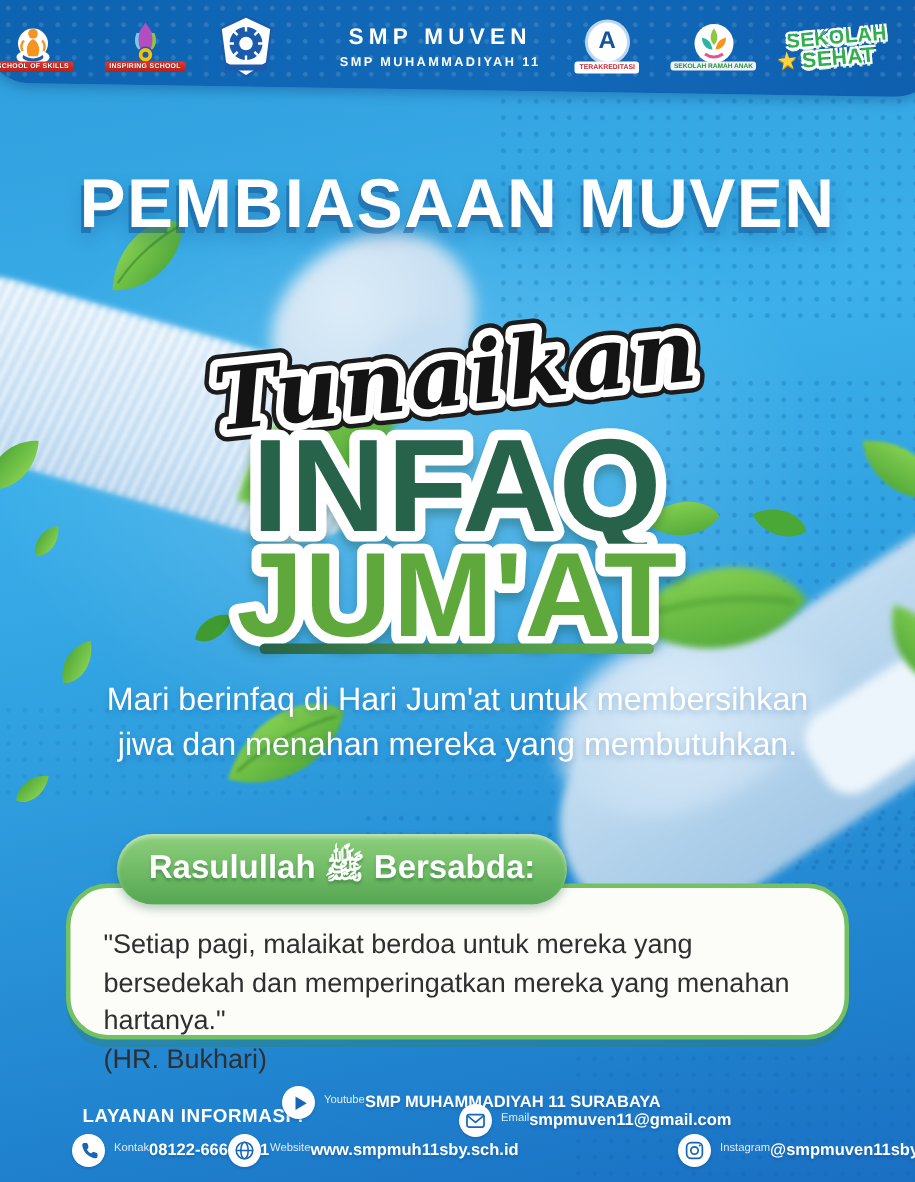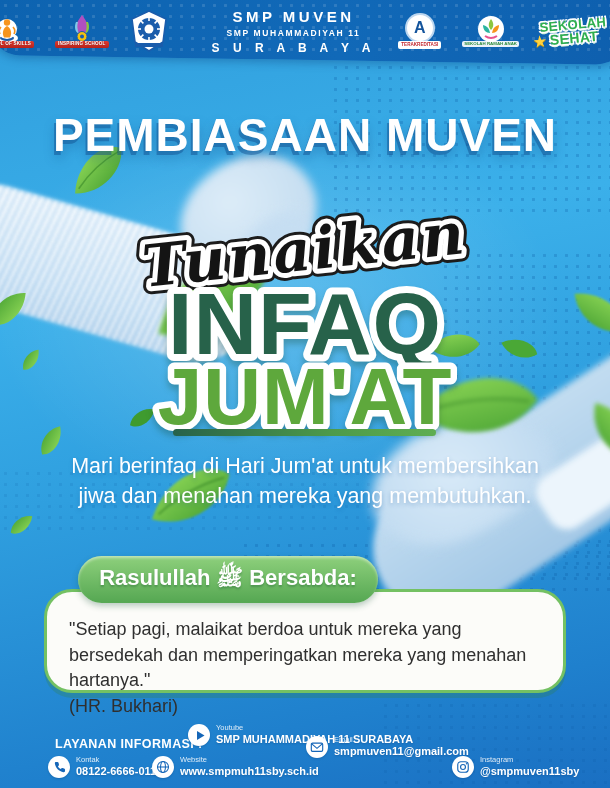--- a/index.html
+++ b/index.html
@@ -66,21 +66,21 @@
   .pill span{color:#fff;font-size:22px;font-weight:800;text-shadow:0 2px 2px rgba(30,90,50,.35);white-space:nowrap;}
   .quote-box{left:44px;top:589px;width:522px;height:104px;border-radius:28px;z-index:7;
     background:#fcfcf9;border:3px solid #74c163;box-shadow:0 5px 0 rgba(50,130,70,.28);box-sizing:border-box;
     padding:25px 20px 10px 22px;color:#2f2f2f;font-size:18px;line-height:1.42;}
   
   .f-head{left:55px;top:737px;z-index:6;color:#fff;font-size:12.5px;font-weight:800;letter-spacing:.4px;white-space:nowrap;}
   .f-item{z-index:6;display:flex;align-items:center;gap:6px;}
   .ficon{width:22px;height:22px;border-radius:50%;background:#fff;display:flex;align-items:center;justify-content:center;flex:0 0 auto;
     box-shadow:0 1px 2px rgba(10,60,120,.3);}
   .ficon.nocircle{background:transparent;box-shadow:none;}
-  .f-text{display:flex;flex-direction:column;line-height:1.15;}
+  .f-text{display:flex;flex-direction:row;line-height:1.15;}
   .f-label{color:rgba(255,255,255,.85);font-size:7.5px;font-weight:500;}
   .f-value{color:#fff;font-size:11px;font-weight:800;white-space:nowrap;text-shadow:0 1px 2px rgba(10,60,120,.35);}
 </style>
 </head>
 <body>
 
 <div class="poster">
 
   <svg width="0" height="0" style="position:absolute;">
     <defs>
@@ -195,21 +195,20 @@
         </g>
         <path d="M5,33 h28 v4 h-28 Z" fill="#1a5cab"></path>
       </svg>
     </div>
 
     <div class="sep"></div>
 
     <div class="schoolname">
       <span class="sn1">SMP MUVEN</span>
       <span class="sn2">SMP MUHAMMADIYAH 11</span>
-      <span class="sn3">S U R A B A Y A</span>
     </div>
 
     <div class="logo">
       <div class="akred-badge">A</div>
       <span class="chip">TERAKREDITASI</span>
     </div>
 
     <div class="logo">
       <svg width="28" height="28" viewBox="0 0 28 28">
         <circle cx="14" cy="14" r="13" fill="#fff"></circle>

